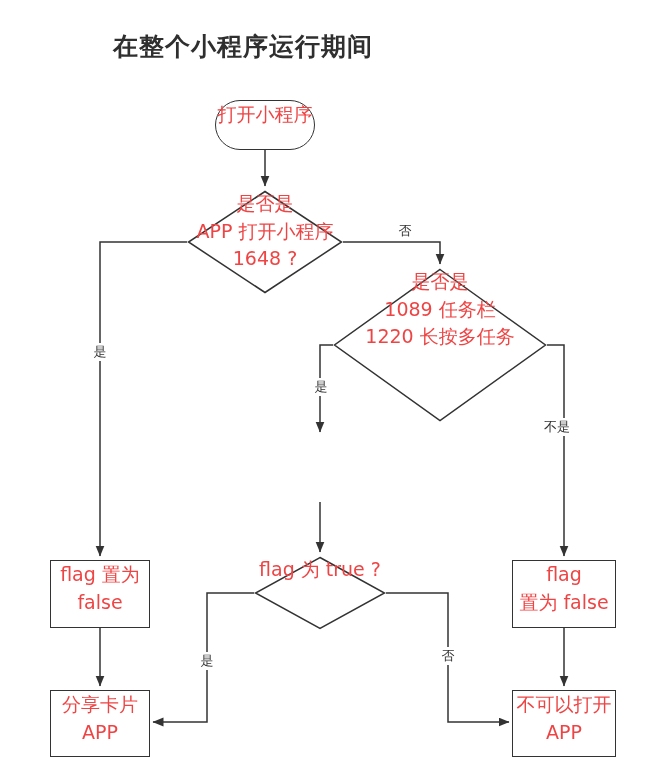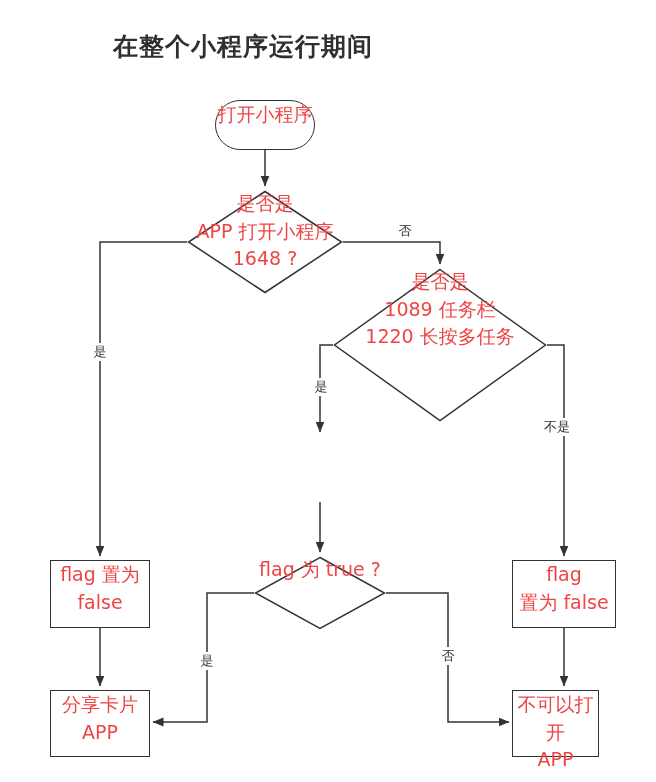--- a/index.html
+++ b/index.html
@@ -141,21 +141,21 @@
   <div class="node rect" style="left:512px;top:560px;width:104px;height:68px;">
     <span class="line">flag</span>
     <span class="line">置为 false</span>
   </div>
 
   <div class="node rect" style="left:50px;top:690px;width:100px;height:67px;">
     <span class="line">分享卡片</span>
     <span class="line">APP</span>
   </div>
 
-  <div class="node rect" style="left:512px;top:690px;width:87px;height:67px;">
+  <div class="node rect" style="left:512px;top:690px;width:104px;height:67px;">
     <span class="line">不可以打开</span>
     <span class="line">APP</span>
   </div>
 
   <div class="edge-label" style="left:100px;top:352px;">是</div>
   <div class="edge-label" style="left:405px;top:231px;">否</div>
   <div class="edge-label" style="left:321px;top:387px;">是</div>
   <div class="edge-label" style="left:557px;top:427px;">不是</div>
   <div class="edge-label" style="left:207px;top:661px;">是</div>
   <div class="edge-label" style="left:448px;top:656px;">否</div>

